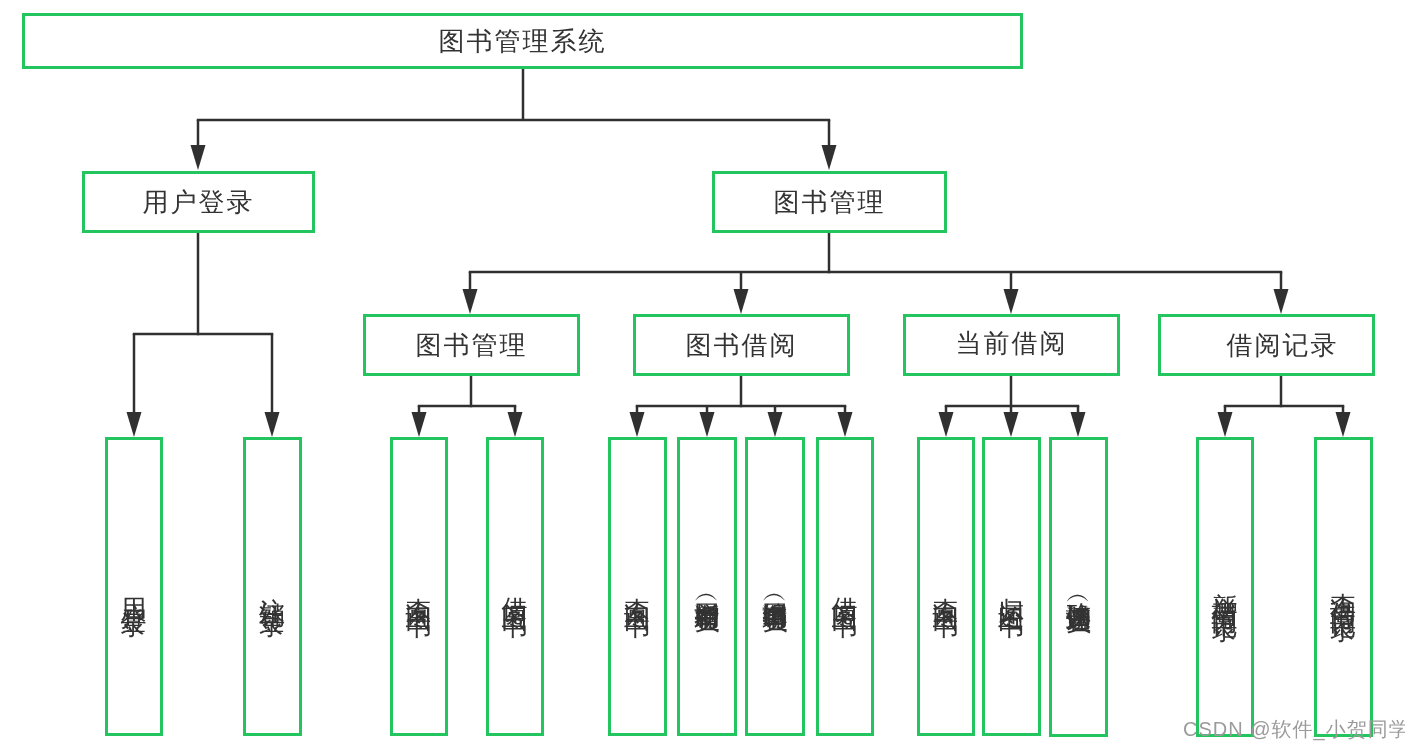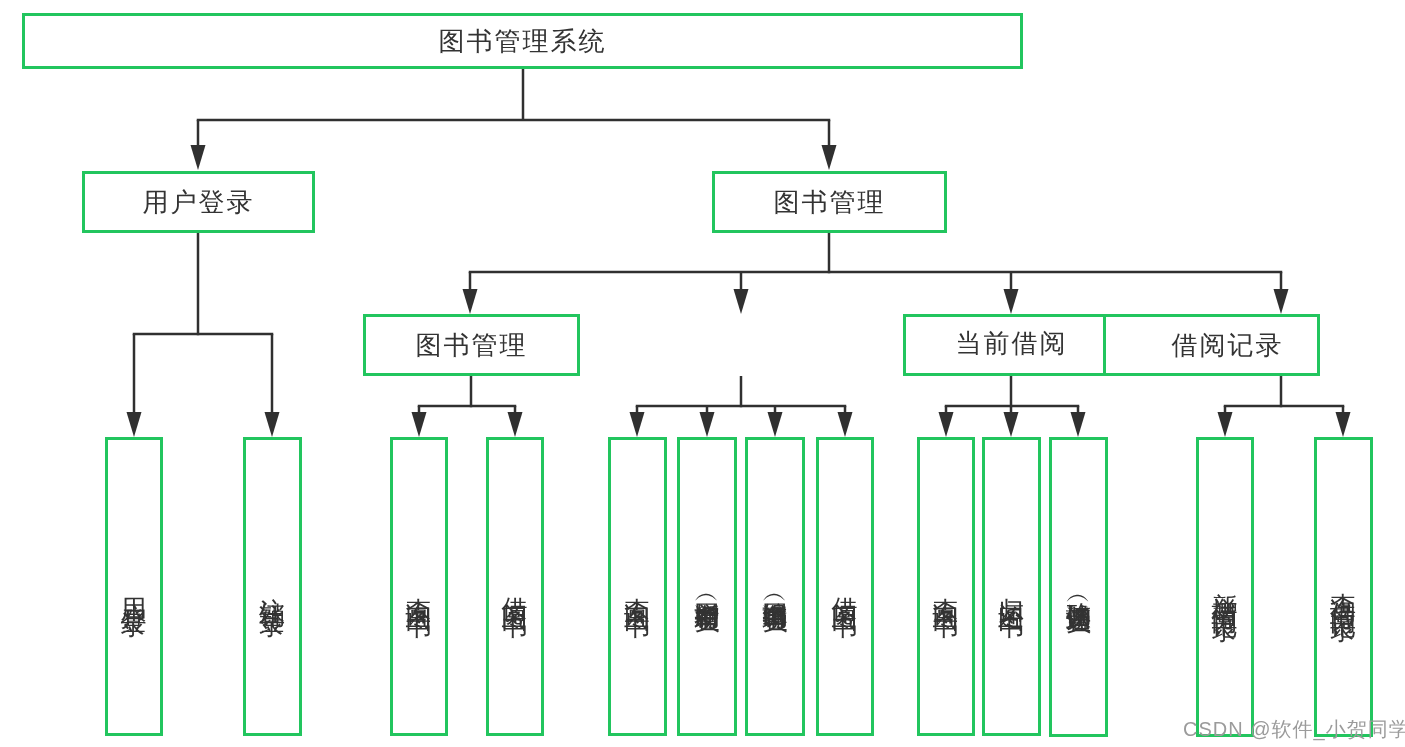--- a/index.html
+++ b/index.html
@@ -117,22 +117,23 @@
       <polygon points="1335.5,412 1350.5,412 1343,437"></polygon>
     </g>
   </svg>
 
   <div class="node hbox" style="left:22px; top:13px; width:1001px; height:56px;">图书管理系统</div>
 
   <div class="node hbox" style="left:82px; top:171px; width:233px; height:62px;">用户登录</div>
   <div class="node hbox" style="left:712px; top:171px; width:235px; height:62px;">图书管理</div>
 
   <div class="node hbox" style="left:363px; top:314px; width:217px; height:62px;">图书管理</div>
+  <div class="node hbox" style="left:633px; top:314px; width:217px; height:62px;">图书借阅</div>
   <div class="node hbox" style="left:903px; top:314px; width:217px; height:62px;font-family:Liberation Mono, monospace;">当前借阅</div>
-  <div class="node hbox" style="left:1103px; top:314px; width:217px; height:62px;padding-left:32px;">借阅记录</div>
+  <div class="node hbox" style="left:1158px; top:314px; width:217px; height:62px;padding-left:32px;">借阅记录</div>
 
   <div class="node vbox" style="left:105px; top:437px; width:58px; height:299px;">用户登录</div>
   <div class="node vbox" style="left:243px; top:437px; width:59px; height:299px;">注销登录</div>
 
   <div class="node vbox" style="left:390px; top:437px; width:58px; height:299px;">查询图书</div>
   <div class="node vbox" style="left:486px; top:437px; width:58px; height:299px;">借阅图书</div>
 
   <div class="node vbox" style="left:608px; top:437px; width:59px; height:299px;">查询图书</div>
   <div class="node vbox tight" style="left:677px; top:437px; width:60px; height:299px;">新增图书（管理员）</div>
   <div class="node vbox tight" style="left:745px; top:437px; width:60px; height:299px;">编辑图书（管理员）</div>

